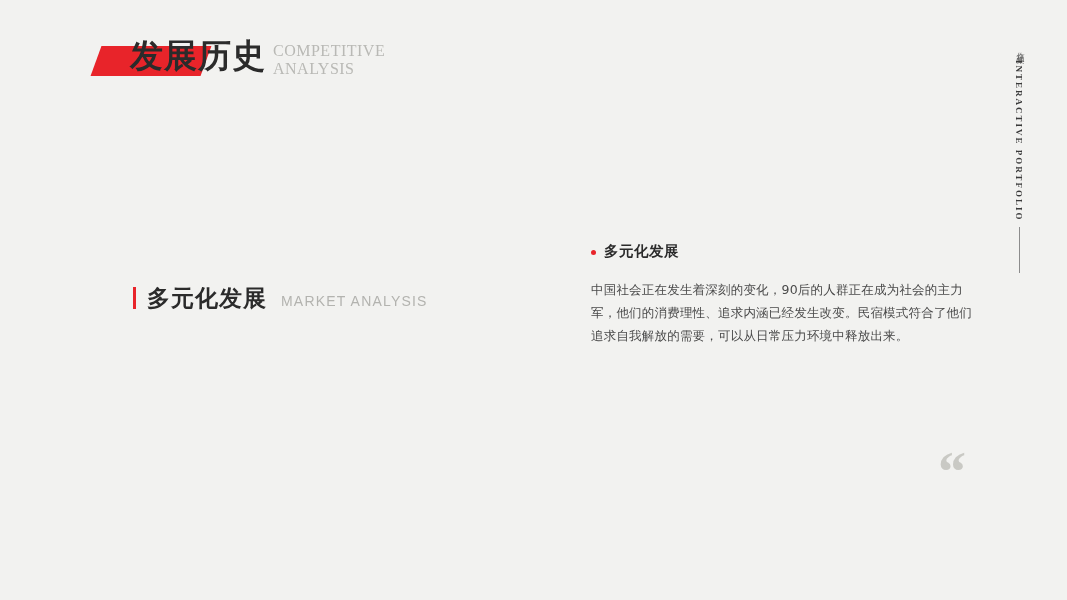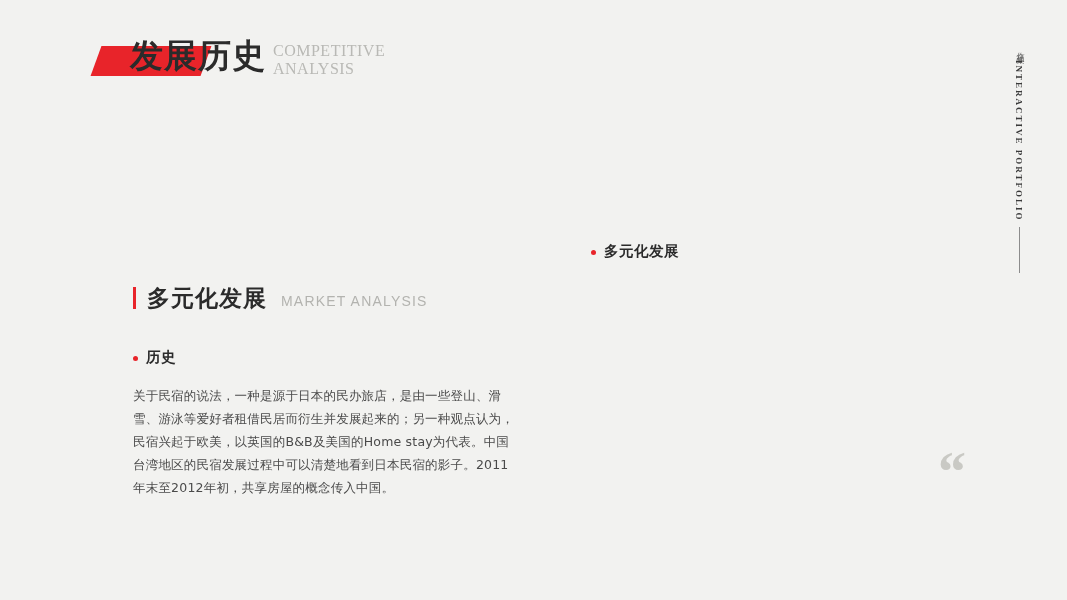--- a/index.html
+++ b/index.html
@@ -203,33 +203,27 @@
     <div class="rail-line"></div>
   </div>
 
   <div class="left-col">
     <div class="section-heading">
       <span class="section-rule"></span>
       <span class="section-cn">多元化发展</span>
       <span class="section-en">MARKET ANALYSIS</span>
     </div>
 
-    <div class="sub-block">
-      <div class="sub-heading">
-        <span class="dot"></span>
-        <span class="sub-title">历史</span>
-      </div>
-      <div class="body-text left-body">关于民宿的说法，一种是源于日本的民办旅店，是由一些登山、滑雪、游泳等爱好者租借民居而衍生并发展起来的；另一种观点认为，民宿兴起于欧美，以英国的B&amp;B及美国的Home stay为代表。中国台湾地区的民宿发展过程中可以清楚地看到日本民宿的影子。2011年末至2012年初，共享房屋的概念传入中国。</div>
-    </div>
   </div>
 
   <div class="right-col">
     <div class="sub-block">
       <div class="sub-heading">
         <span class="dot"></span>
         <span class="sub-title">多元化发展</span>
       </div>
+      <div class="body-text right-body">中国社会正在发生着深刻的变化，90后的人群正在成为社会的主力军，他们的消费理性、追求内涵已经发生改变。民宿模式符合了他们追求自我解放的需要，可以从日常压力环境中释放出来。</div>
     </div>
   </div>
 
   <div class="quote-mark">“</div>
 
 </div>
 
 </body></html>

